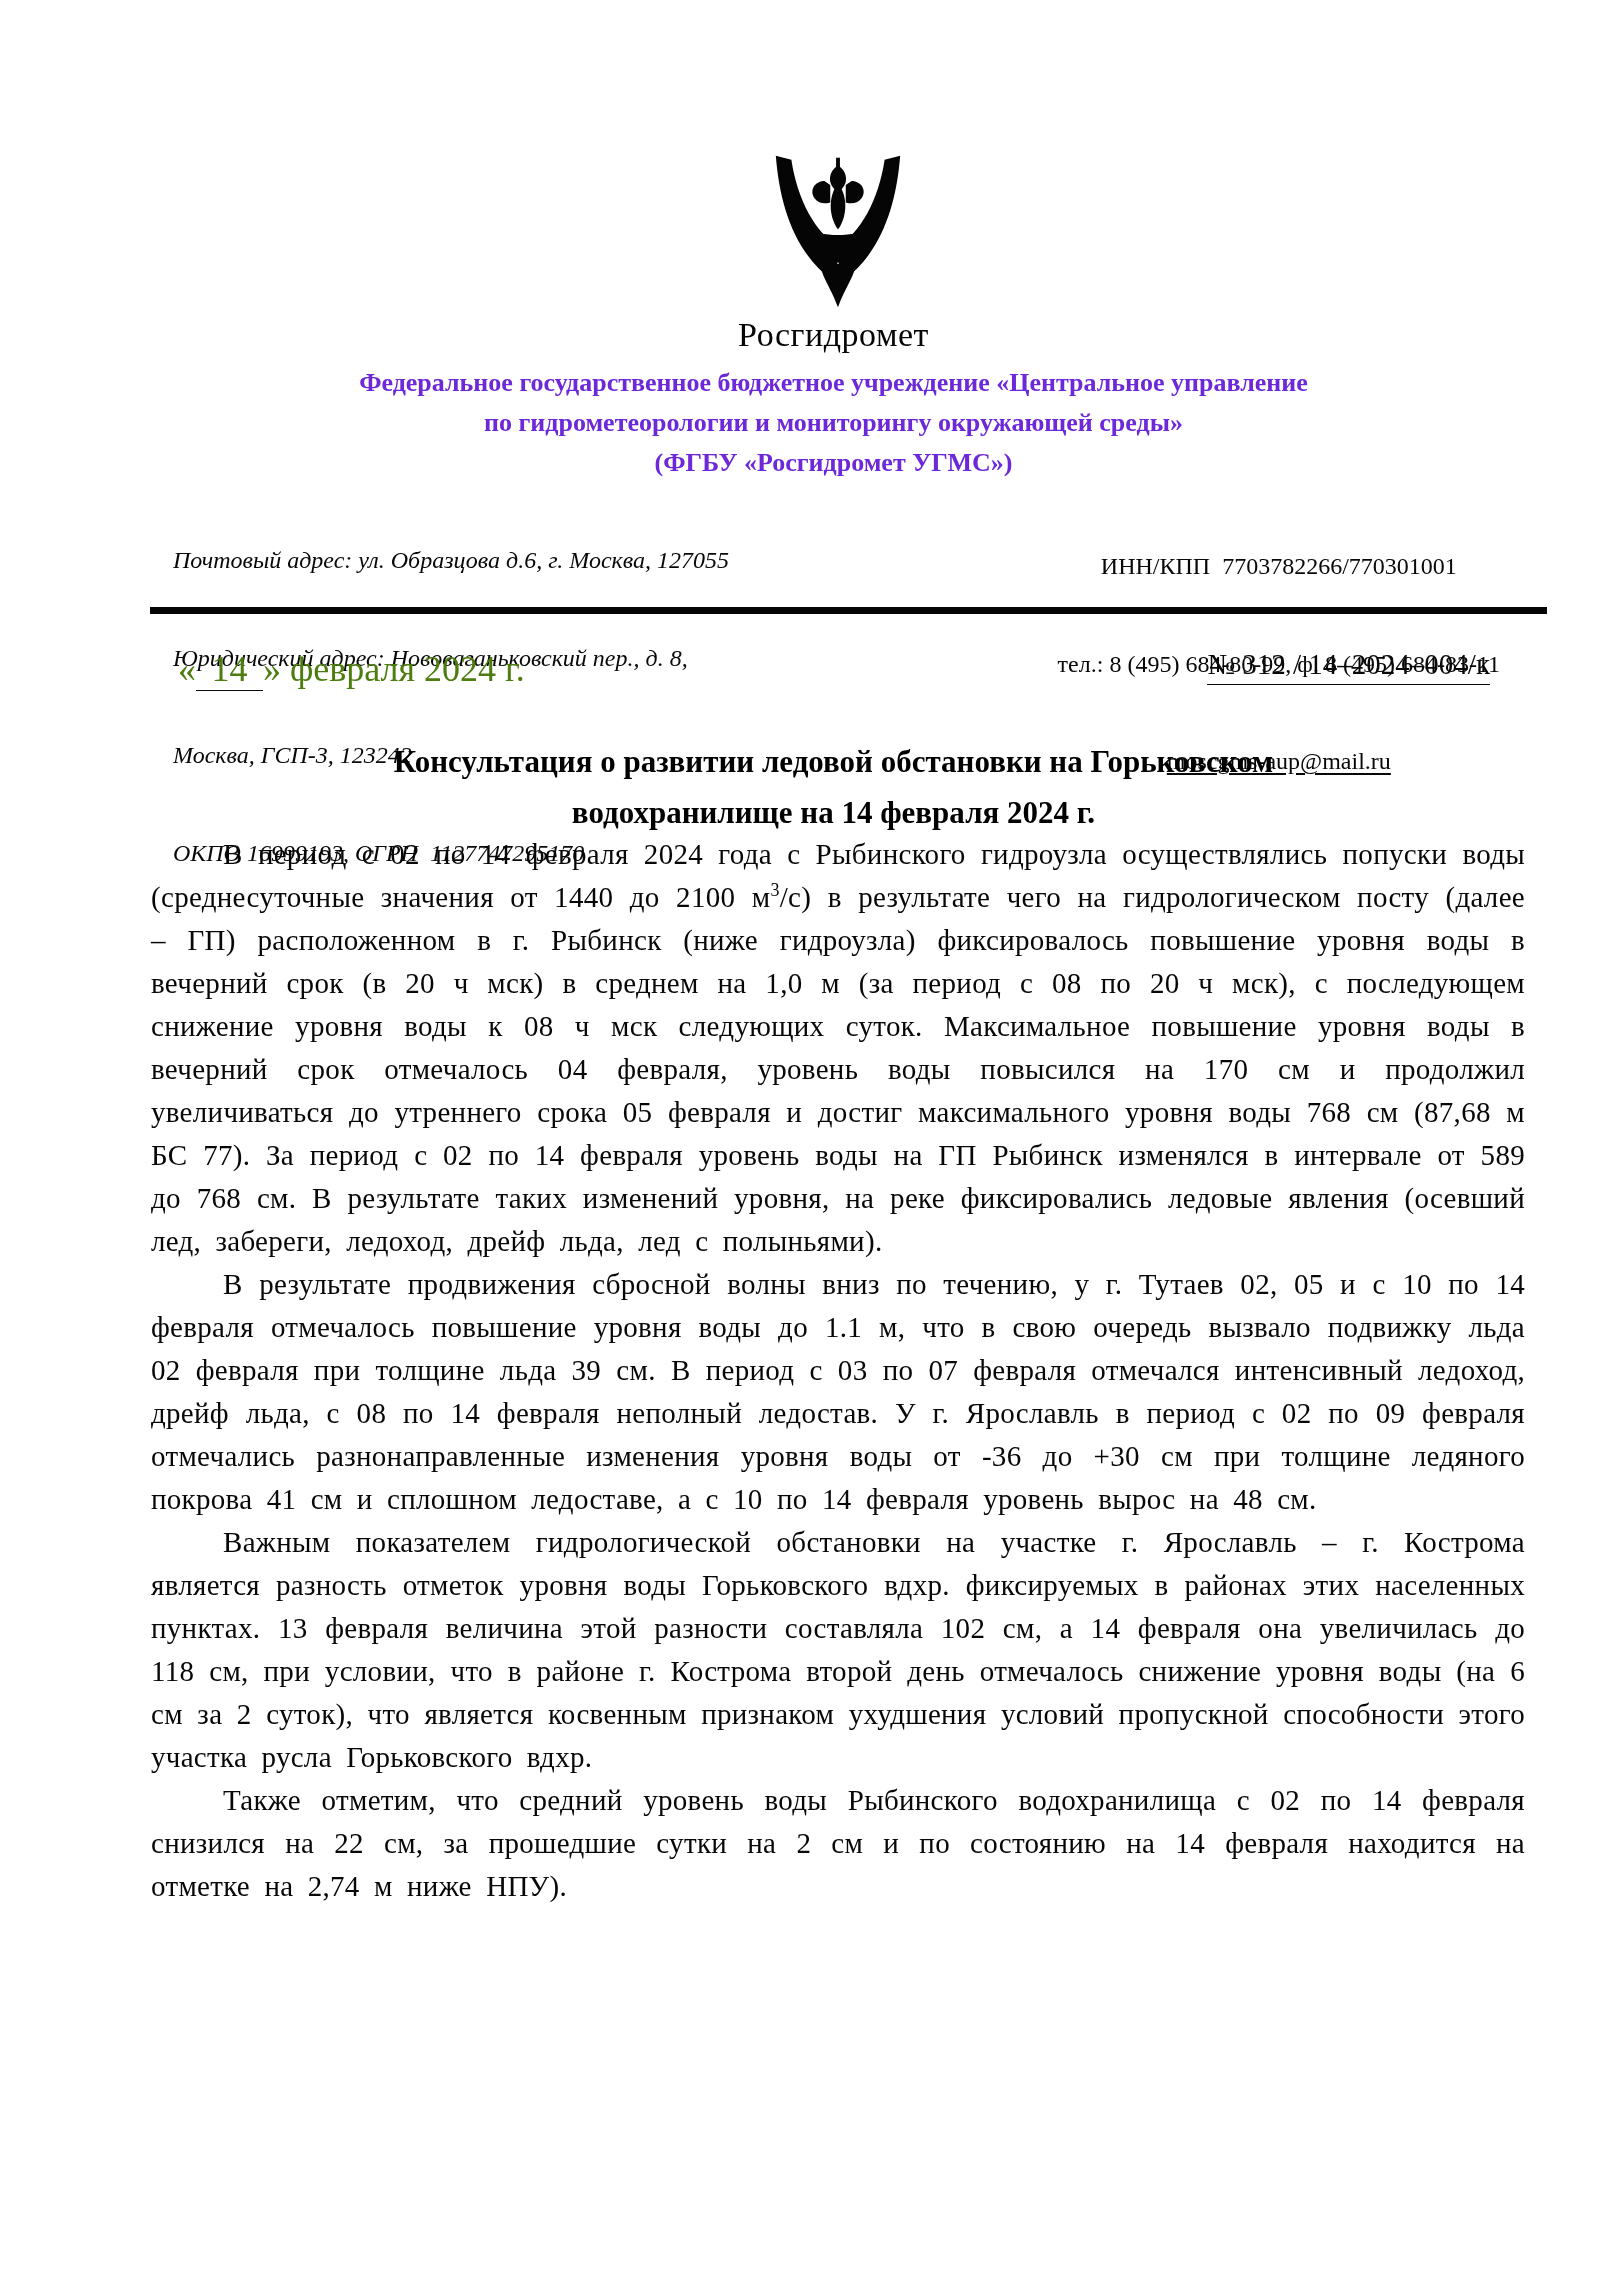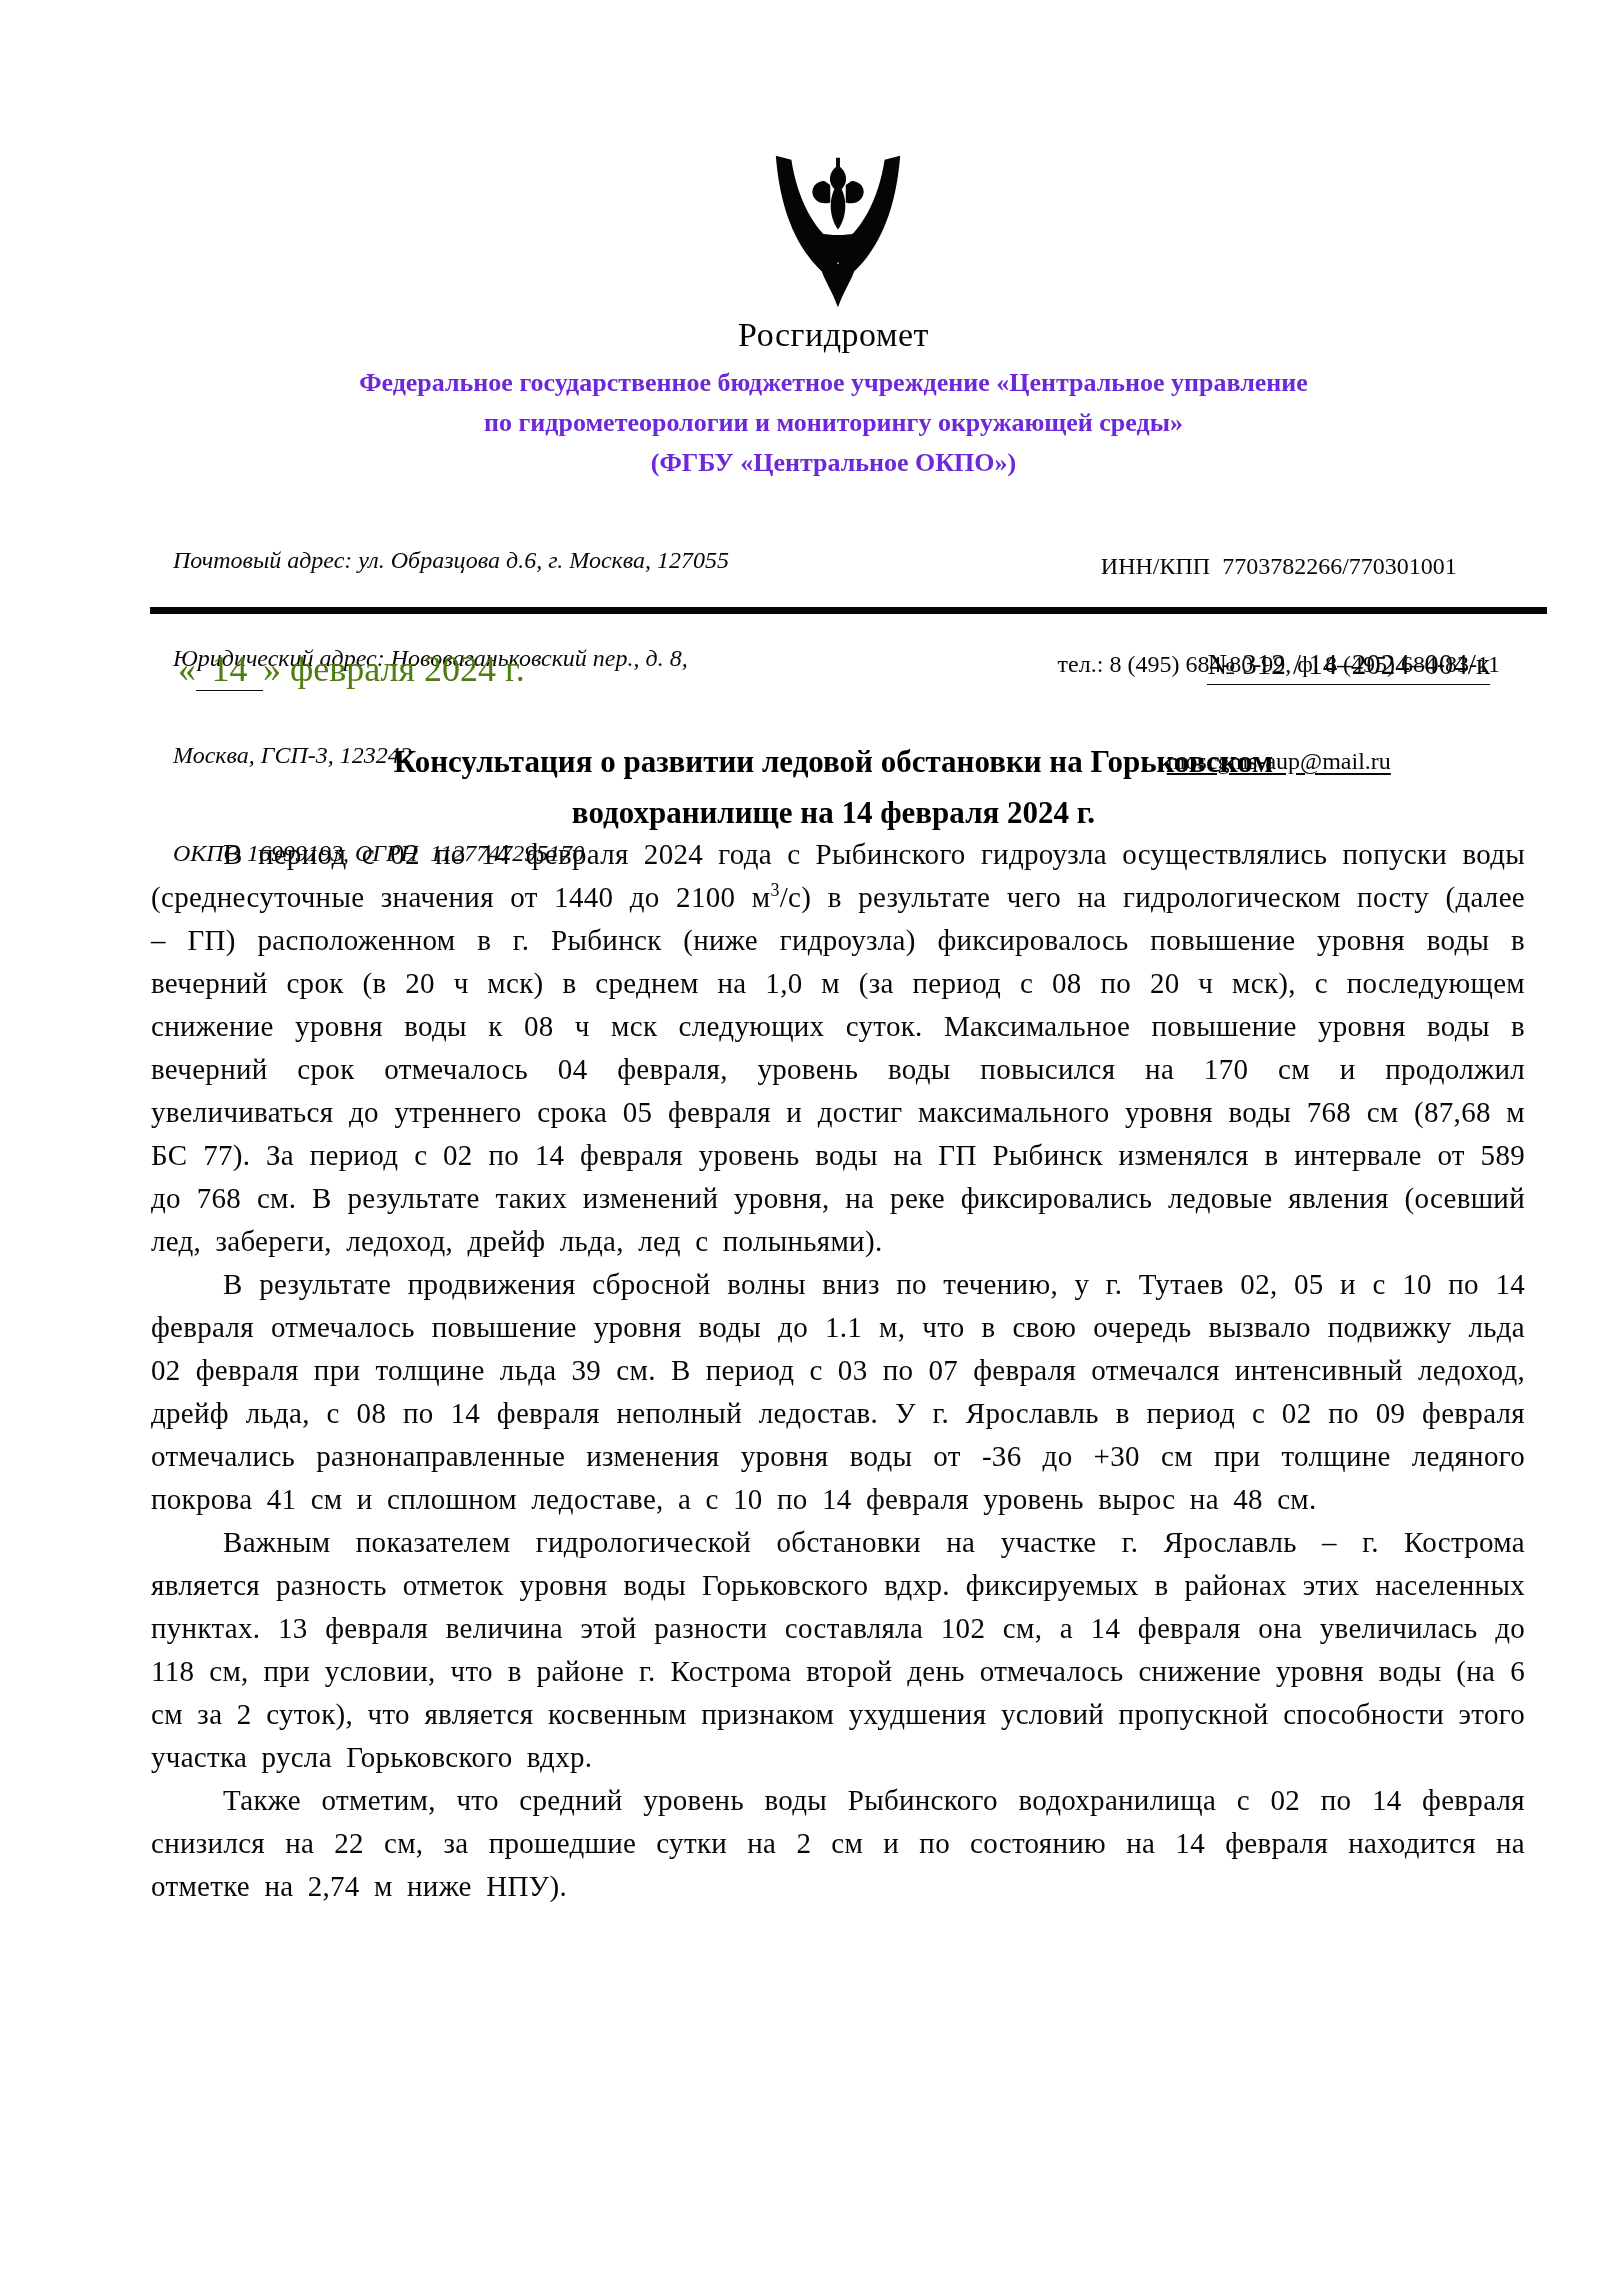--- a/index.html
+++ b/index.html
@@ -135,21 +135,21 @@
         <path d="M50,104 C58,114 82,114 90,104 C88,124 78,134 70,156 C62,134 52,124 50,104 Z"></path>
       </g>
     </svg>
   </div>
 
   <div class="centered agency">Росгидромет</div>
 
   <div class="centered org">
     <div>Федеральное государственное бюджетное учреждение «Центральное управление</div>
     <div>по гидрометеорологии и мониторингу окружающей среды»</div>
-    <div>(ФГБУ «Центральное ОКПО»)</div>
+    <div>(ФГБУ «Росгидромет УГМС»)</div>
   </div>
 
   <div class="addr-left">
     <div>Почтовый адрес: ул. Образцова д.6, г. Москва, 127055</div>
     <div>Юридический адрес: Нововаганьковский пер., д. 8,</div>
     <div>Москва, ГСП-3, 123242</div>
     <div>ОКПО 16999193, ОГРН  1127747295170</div>
   </div>
 
   <div class="addr-right">

